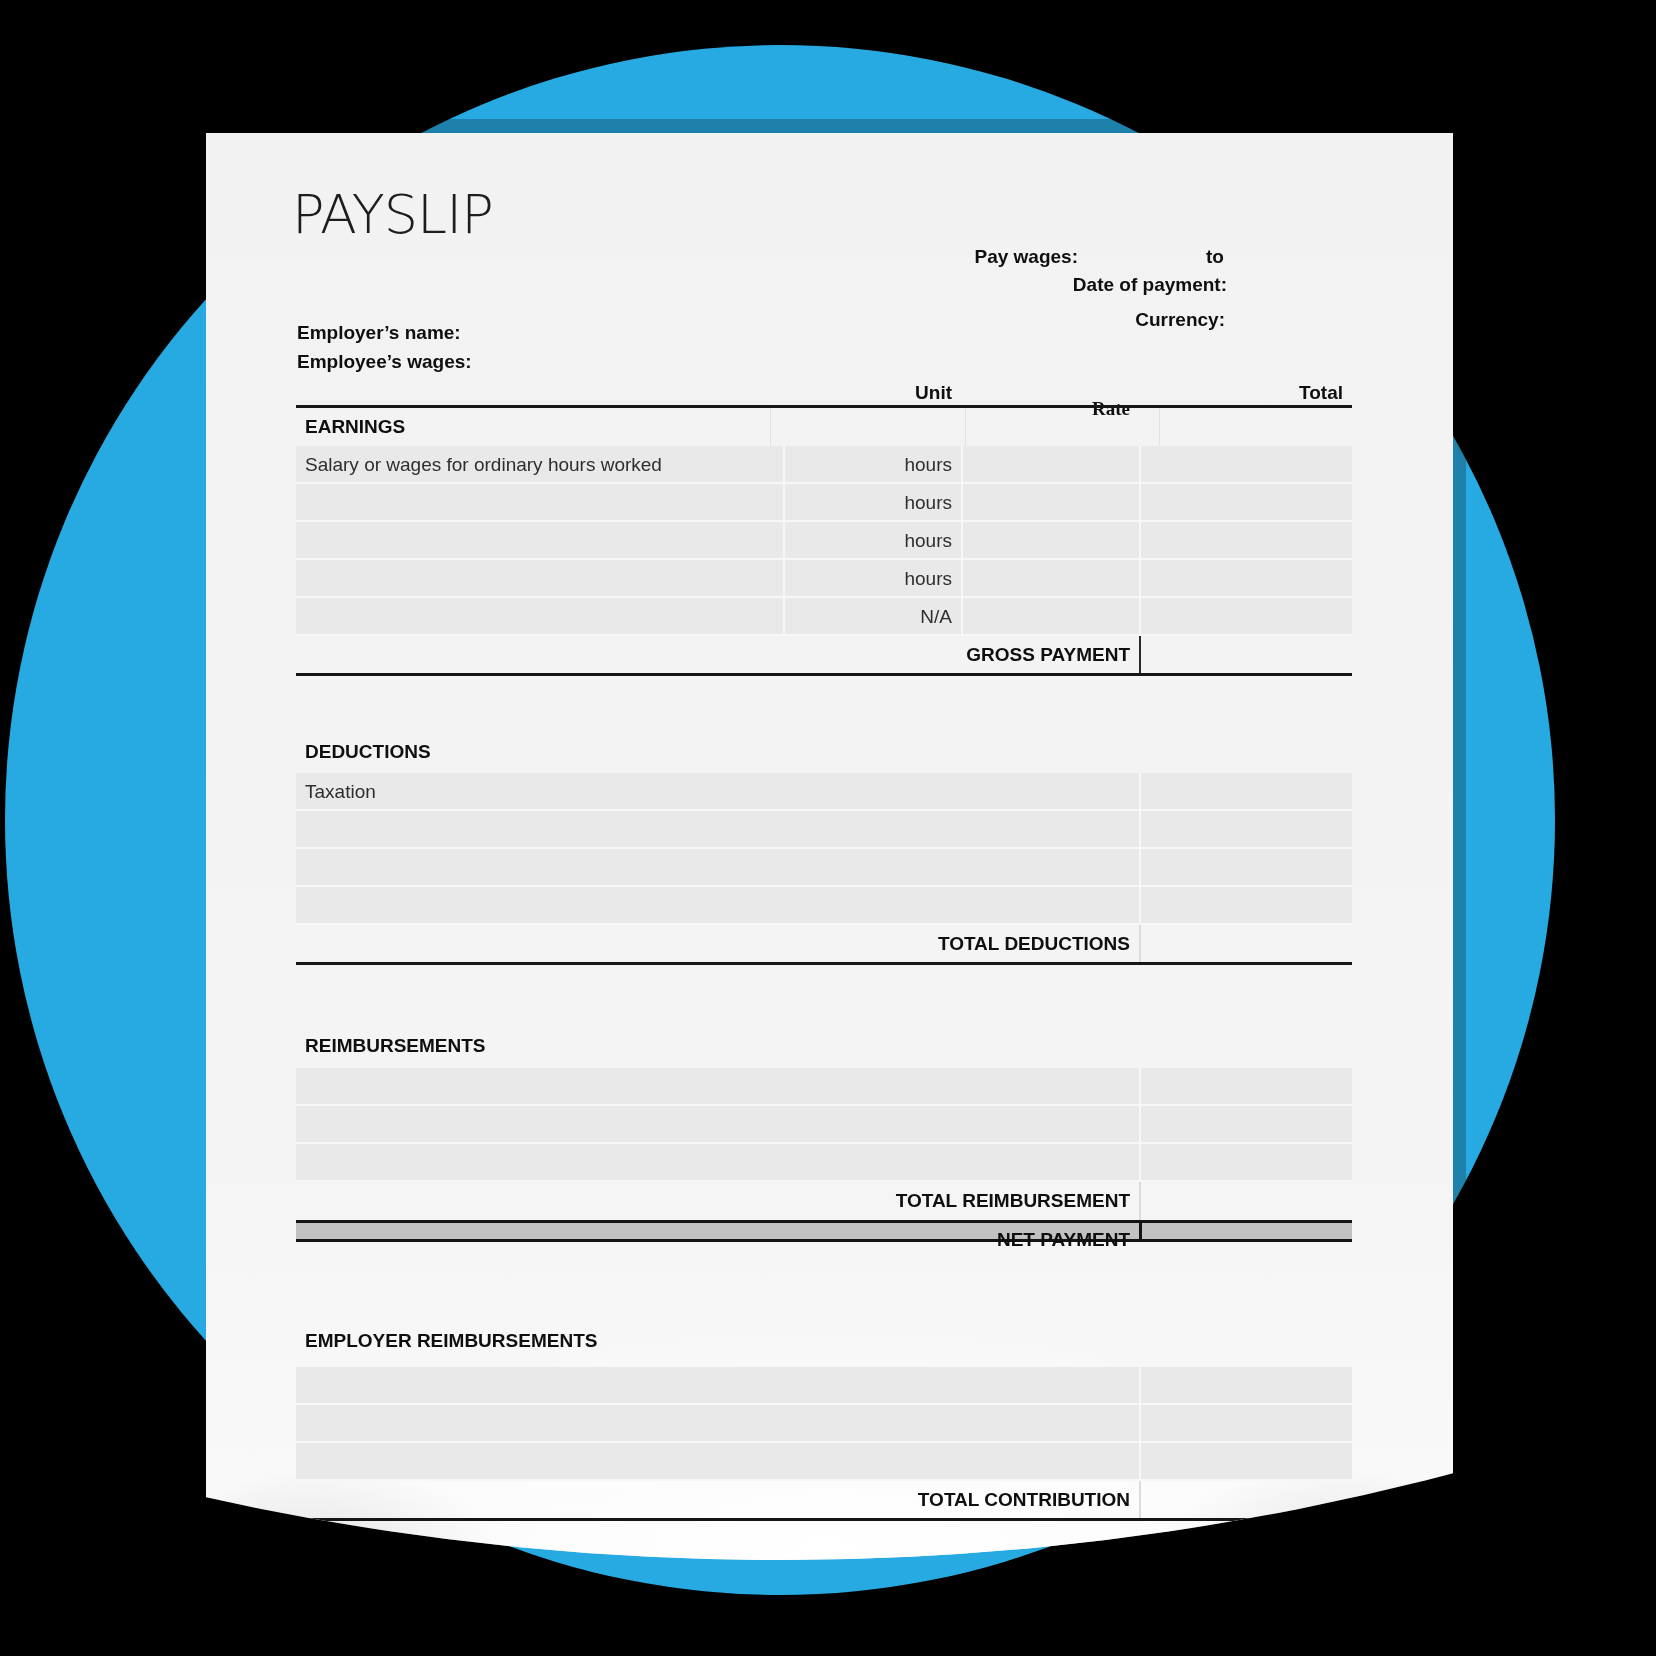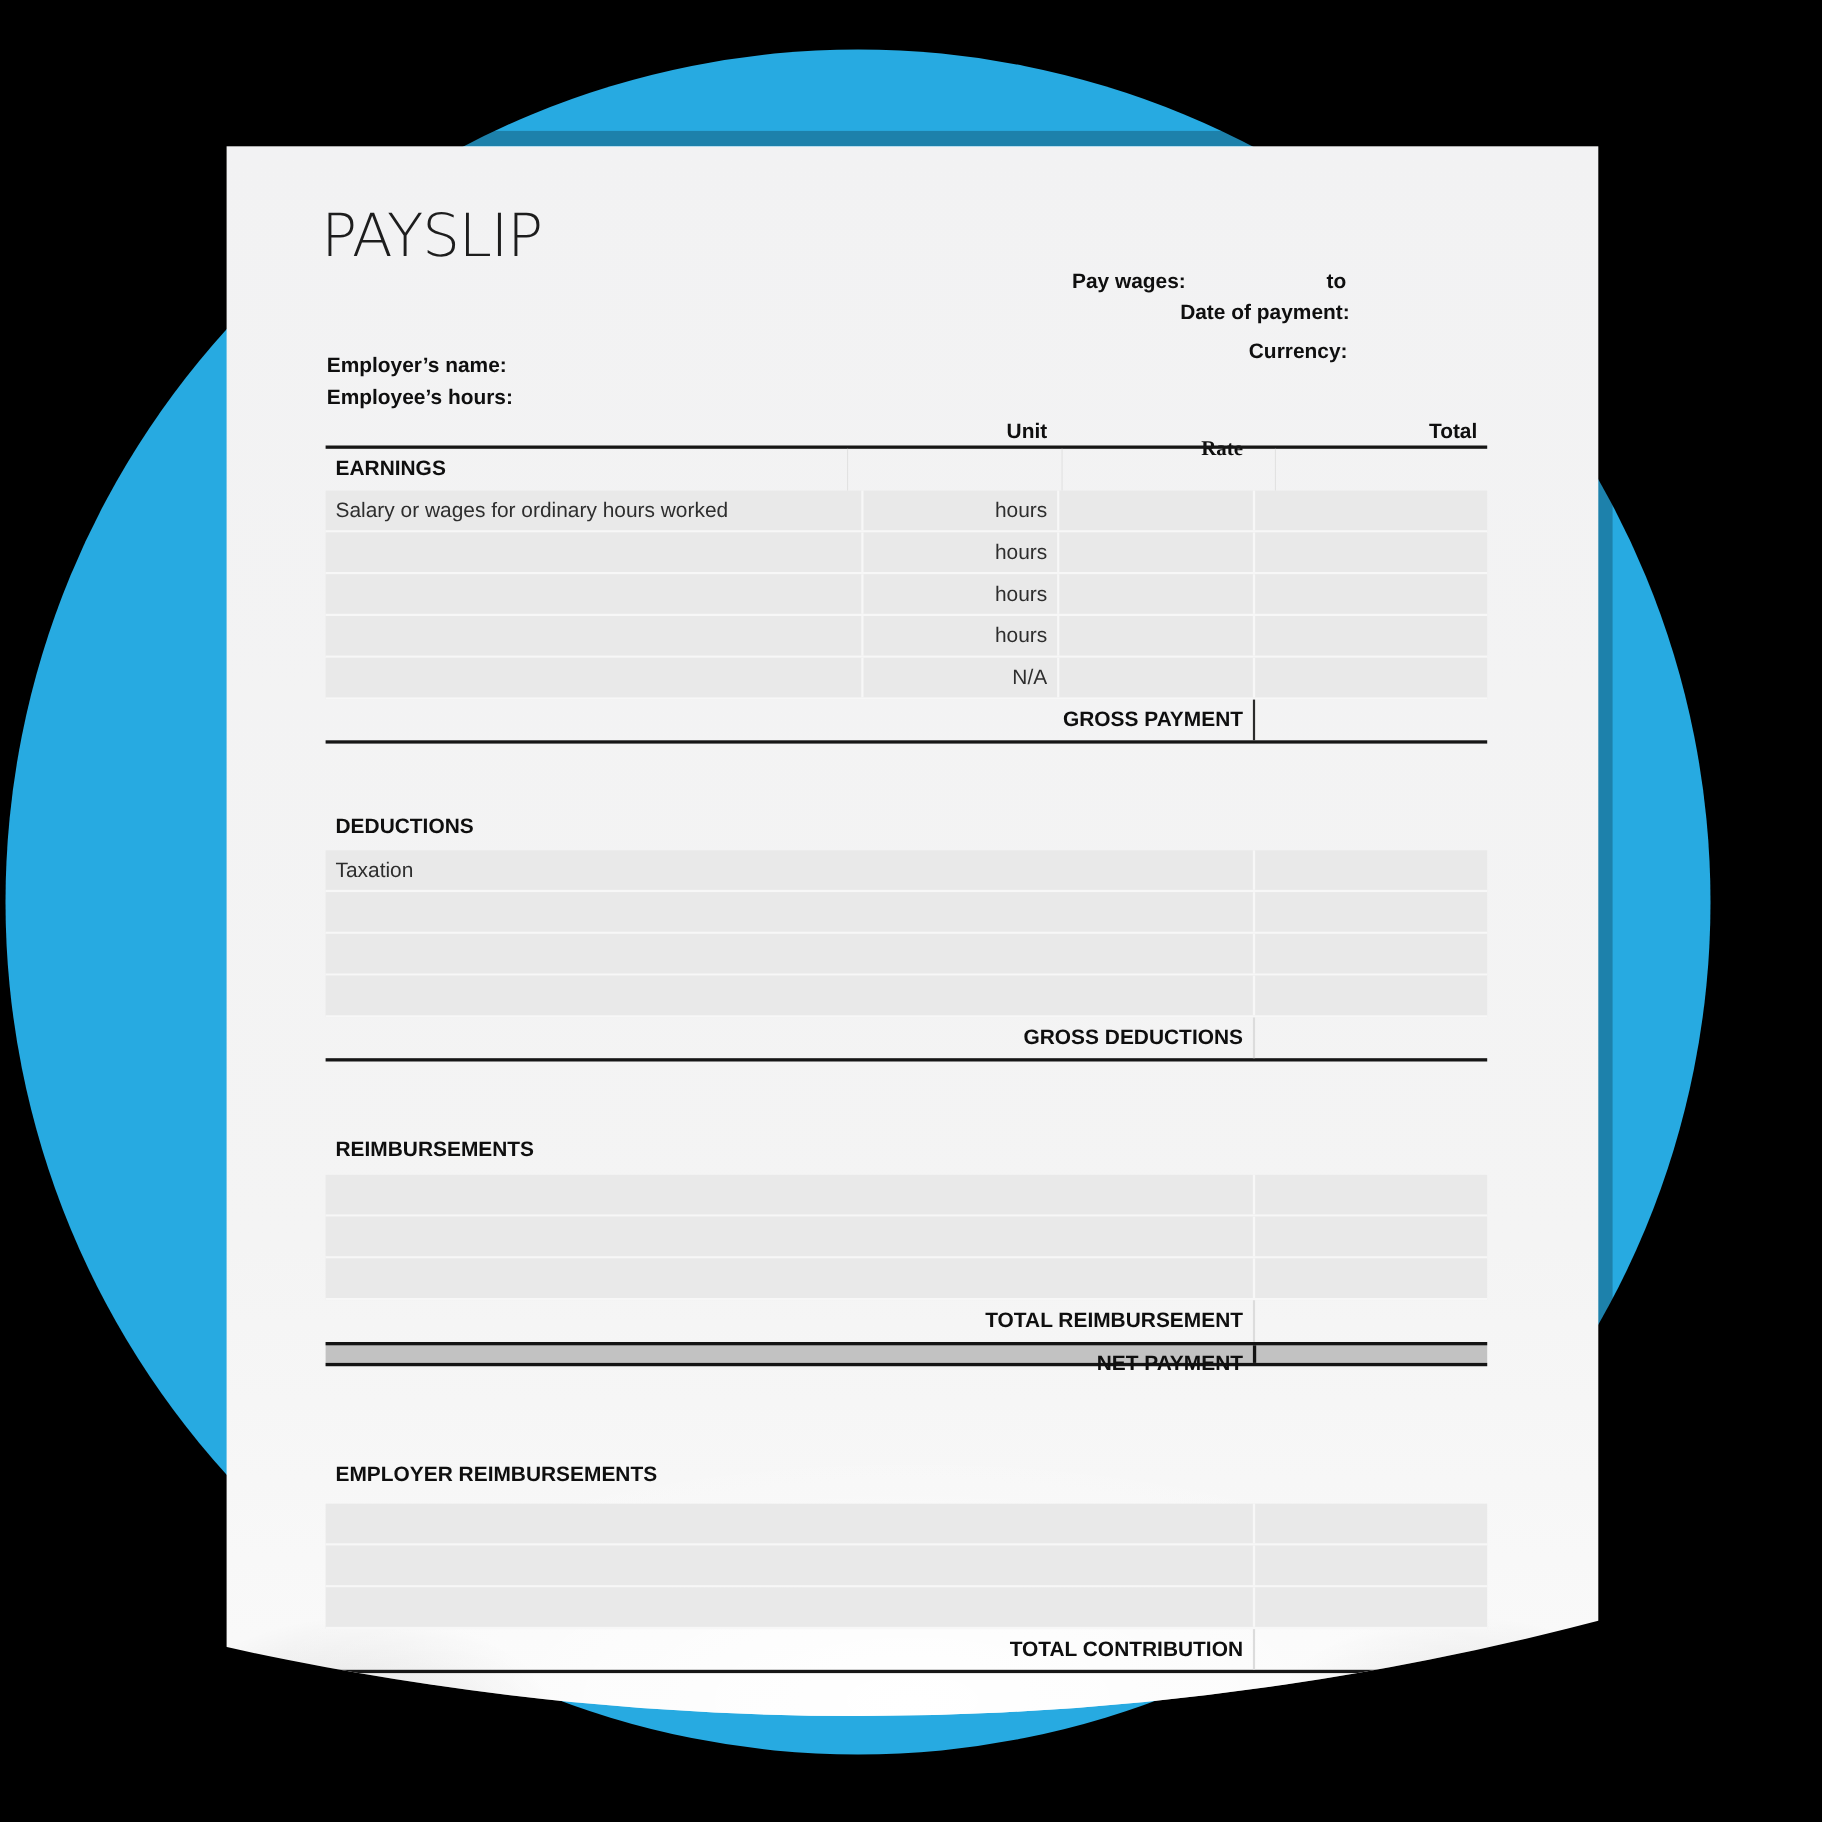--- a/index.html
+++ b/index.html
@@ -82,21 +82,21 @@
 <div class="page-clip">
   <div class="page">
 
     <div class="abs page-title">PAYSLIP</div>
 
     <span class="abs meta" style="top:114px;right:375px;">Pay wages:</span>
     <span class="abs meta" style="top:114px;left:1000px;">to</span>
     <span class="abs meta" style="top:142px;right:226px;">Date of payment:</span>
     <span class="abs meta" style="top:177px;right:228px;">Currency:</span>
     <span class="abs meta" style="top:190px;left:91px;">Employer’s name:</span>
-    <span class="abs meta" style="top:219px;left:91px;">Employee’s hours:</span>
+    <span class="abs meta" style="top:219px;left:91px;">Employee’s wages:</span>
 
     <span class="abs colhead" style="top:250px;right:501px;">Unit</span>
     <span class="abs colhead" style="top:266px;right:323px;font-family:Liberation Serif, serif;">Rate</span>
     <span class="abs colhead" style="top:250px;right:110px;">Total</span>
 
     <div class="tbl tbl-top" style="top:272px;">
       <div class="trow r38 white-row">
         <div class="c desc" style="font-weight:bold;color:#0f0f0f;">EARNINGS</div>
         <div class="c unit sep-header"></div>
         <div class="c rate sep-header"></div>
@@ -150,21 +150,21 @@
       </div>
       <div class="trow r38 gray">
         <div class="c desc2"></div>
         <div class="c tot sep-light"></div>
       </div>
       <div class="trow r38 gray">
         <div class="c desc2"></div>
         <div class="c tot sep-light"></div>
       </div>
       <div class="total-row h40 bb-black">
-        <div class="tr-left">GROSS DEDUCTIONS</div>
+        <div class="tr-left">TOTAL DEDUCTIONS</div>
         <div class="tr-right div-light"></div>
       </div>
     </div>
 
     <div class="abs sec-heading" style="top:903px;">REIMBURSEMENTS</div>
     <div class="tbl" style="top:935px;">
       <div class="trow r38 gray">
         <div class="c desc2"></div>
         <div class="c tot sep-light"></div>
       </div>

